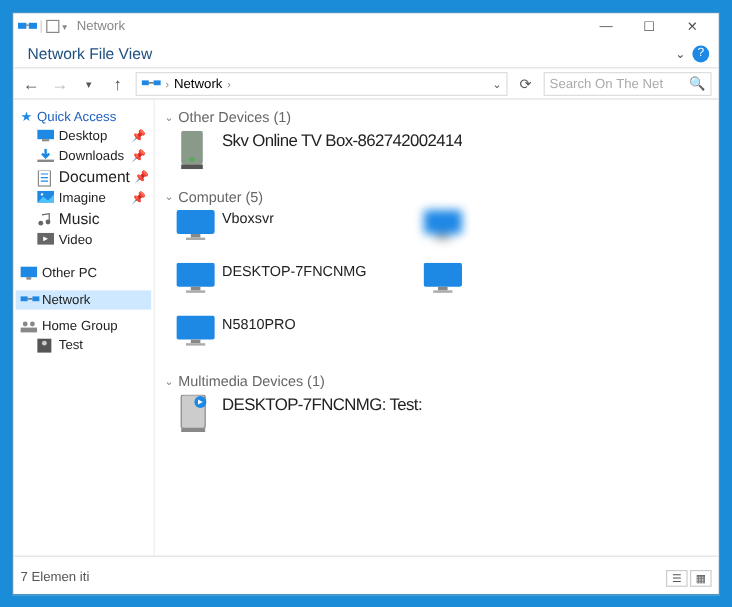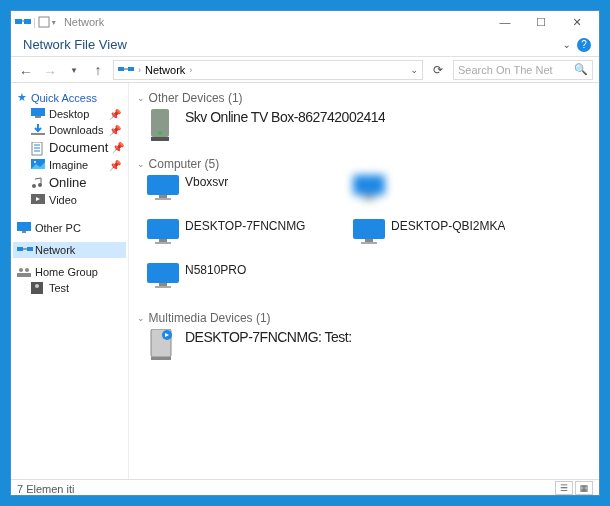--- a/index.html
+++ b/index.html
@@ -36,21 +36,21 @@
   .group { margin-bottom: 8px; }
   .group-header { font-size: 12px; color: #666; display: flex; align-items: center; gap: 4px; padding: 4px 0; }
   .chev { font-size: 9px; color: #888; }
   .items { display: flex; flex-wrap: wrap; gap: 8px 16px; padding-left: 10px; }
   .item { display: flex; align-items: flex-start; gap: 6px; width: 190px; height: 36px; }
   .item.wide { width: 260px; }
   .item-icon { width: 32px; height: 28px; flex-shrink: 0; }
   .item-label { font-size: 12px; color: #222; white-space: nowrap; overflow: hidden; text-overflow: ellipsis; }
   .item-label.big { font-size: 14px; font-weight: 400; letter-spacing: -0.5px; }
   .blurred { filter: blur(4px); }
-  .statusbar { height: 16px; border-top: 1px solid #e0e0e0; display: flex; align-items: flex-end; padding: 0 6px; font-size: 11px; color: #555; }
+  .statusbar { height: 32px; border-top: 1px solid #e0e0e0; display: flex; align-items: flex-start; padding: 11px 6px; font-size: 11px; color: #555; }
   .statusbar .viewmodes { margin-left: auto; display: flex; gap: 2px; }
   .viewmodes span { width: 18px; height: 14px; border: 1px solid #ccc; display: flex; align-items: center; justify-content: center; font-size: 9px; }
   
   svg { display: block; }
 </style>
 </head>
 <body>
 
 <div class="window">
 
@@ -162,21 +162,21 @@
         <span class="pin">📌</span>
       </div>
       <div class="side-item sub">
         <span class="side-icon">
             <svg width="12" height="12" viewBox="0 0 12 12">
               <path d="M4 2 L10 1 L10 8" stroke="#666" fill="none"></path>
               <circle cx="3" cy="9" r="2" fill="#666"></circle>
               <circle cx="9" cy="8" r="2" fill="#666"></circle>
             </svg>
           </span>
-        <span style="font-size:13px">Online</span>
+        <span style="font-size:13px">Music</span>
       </div>
       <div class="side-item sub">
         <span class="side-icon">
             <svg width="14" height="10" viewBox="0 0 14 10">
               <rect width="14" height="10" fill="#666"></rect>
               <path d="M5 3 L9 5 L5 7 Z" fill="#fff"></path>
             </svg>
           </span>
         <span>Video</span>
       </div>
@@ -282,21 +282,20 @@
             <span class="item-label">DESKTOP-7FNCNMG</span>
           </div>
           <div class="item">
             <span class="item-icon">
                 <svg width="32" height="26" viewBox="0 0 32 26">
                   <rect width="32" height="20" fill="#1e88e5" rx="2"></rect>
                   <rect x="12" y="20" width="8" height="3" fill="#888"></rect>
                   <rect x="8" y="23" width="16" height="2" fill="#aaa"></rect>
                 </svg>
               </span>
-            <span class="item-label">DESKTOP-QBI2MKA</span>
           </div>
           <div class="item">
             <span class="item-icon">
                 <svg width="32" height="26" viewBox="0 0 32 26">
                   <rect width="32" height="20" fill="#1e88e5" rx="2"></rect>
                   <rect x="12" y="20" width="8" height="3" fill="#888"></rect>
                   <rect x="8" y="23" width="16" height="2" fill="#aaa"></rect>
                 </svg>
               </span>
             <span class="item-label">N5810PRO</span>

